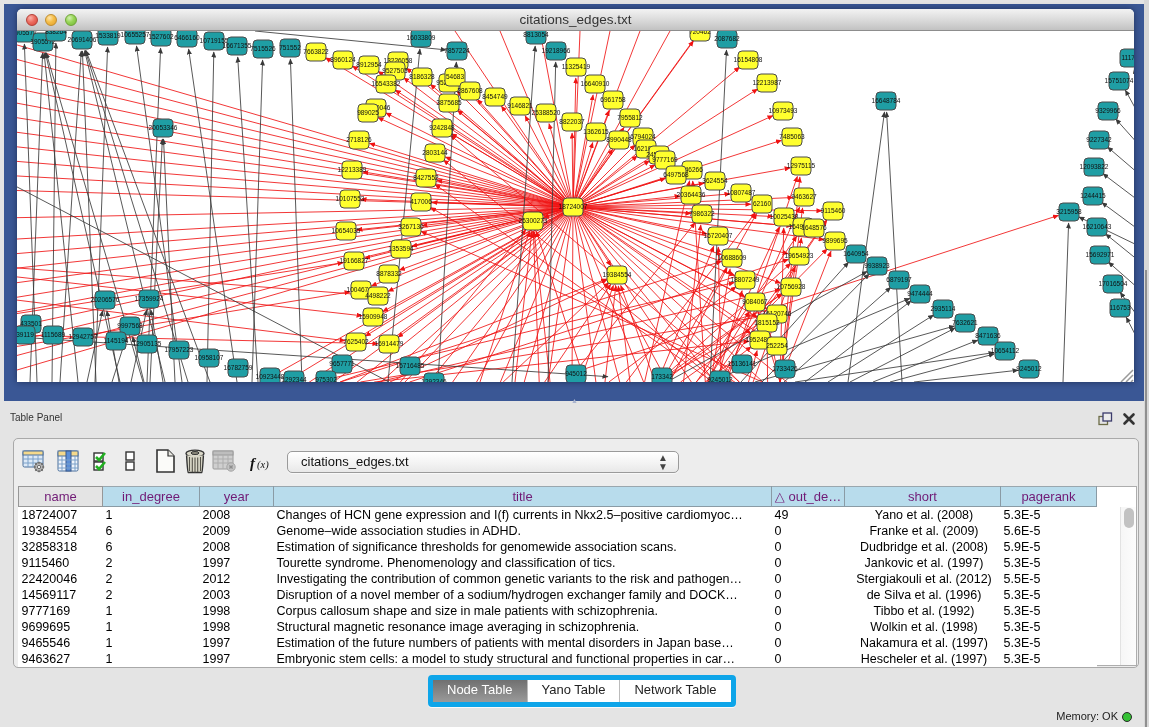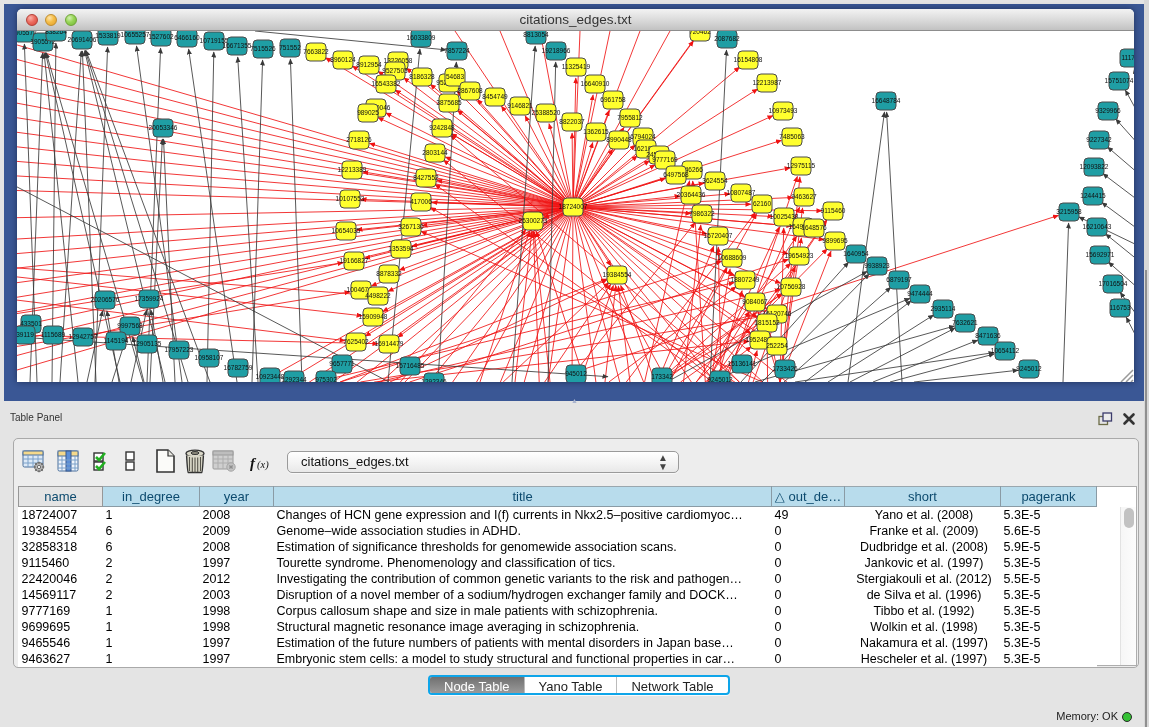--- a/index.html
+++ b/index.html
@@ -22,29 +22,29 @@
             border:1px solid #a9a9a9; border-radius:5px; }
 #toolbar { position:absolute; left:4px; top:4px; height:40px; width:100%; }
 #toolbar .ic { position:absolute; top:7px; }
 #combo { position:absolute; left:269px; top:8px; width:392px; height:22px; border:1px solid #9a9a9a;
          border-radius:5px; background:linear-gradient(#ffffff,#f2f2f2 60%, #e8e8e8); font-size:13px; color:#111;
          line-height:20px; padding-left:13px; box-shadow:0 1px 1px rgba(255,255,255,.7); }
 #combo .ud { position:absolute; right:10px; top:1px; font-size:10px; color:#444; line-height:9px; }
 table.grid { position:absolute; left:4px; top:47px; border-collapse:collapse; table-layout:fixed;
              width:1079px; font-size:12.5px; background:#fff; }
 table.grid th { background:#b8dcec; border:1px solid #8a9ba5; border-top:1px solid #9aa7ae;
-                font-weight:normal; font-size:13px; height:20px; padding:0; color:#0c4a6e; }
+                font-weight:normal; font-size:13px; height:20px; padding:0; color:#701a75; }
 table.grid th.c0 { background:#e4e4e4; border-color:#979797; }
 table.grid td { height:16px; padding:0 0 0 3px; color:#000; white-space:nowrap; overflow:hidden; }
 table.grid td.c4 { } 
 table.grid td.c5 { text-align:center; }
 #tunder { position:absolute; left:4px; top:47px; width:1119px; height:180px; background:#fff; border:1px solid #adadad; }
 #vsb { position:absolute; left:1106px; top:68px; width:16px; height:158px; background:linear-gradient(90deg,#f6f6f6,#fcfcfc); border-left:1px solid #e2e2e2; }
 #vsb .th { position:absolute; left:3px; top:1px; width:10px; height:20px; border-radius:5px; background:#c2c2c2; }
-#tabs { position:absolute; left:428px; top:274px; height:20px; border:2px solid #0ea5e9; border-radius:4px;
+#tabs { position:absolute; left:428px; top:274px; height:32px; border:5px solid #0ea5e9; border-radius:4px;
         background:#fff; font-size:13px; display:flex; overflow:hidden;
         box-shadow:0 1px 0 rgba(255,255,255,.8); }
 #tabs div { padding:0 14px; line-height:19px; color:#222; }
 #tabs div.sel { background:linear-gradient(#707070,#9a9a9a); color:#fff; }
 #tabs div + div { border-left:1px solid #bbb; }
 #mem { position:absolute; right:12px; bottom:5px; font-size:11px; color:#222; }
 #mem .dot { display:inline-block; width:10px; height:10px; border-radius:50%; background:#35c135;
             border:1px solid #2a2a2a; vertical-align:-2px; margin-left:4px; }
 #rstrip { position:absolute; right:0; top:0; width:5px; height:727px; background:#d8d8d8; }
 #rline { position:absolute; right:2px; top:270px; width:2px; height:457px; background:#8f8f8f; }

